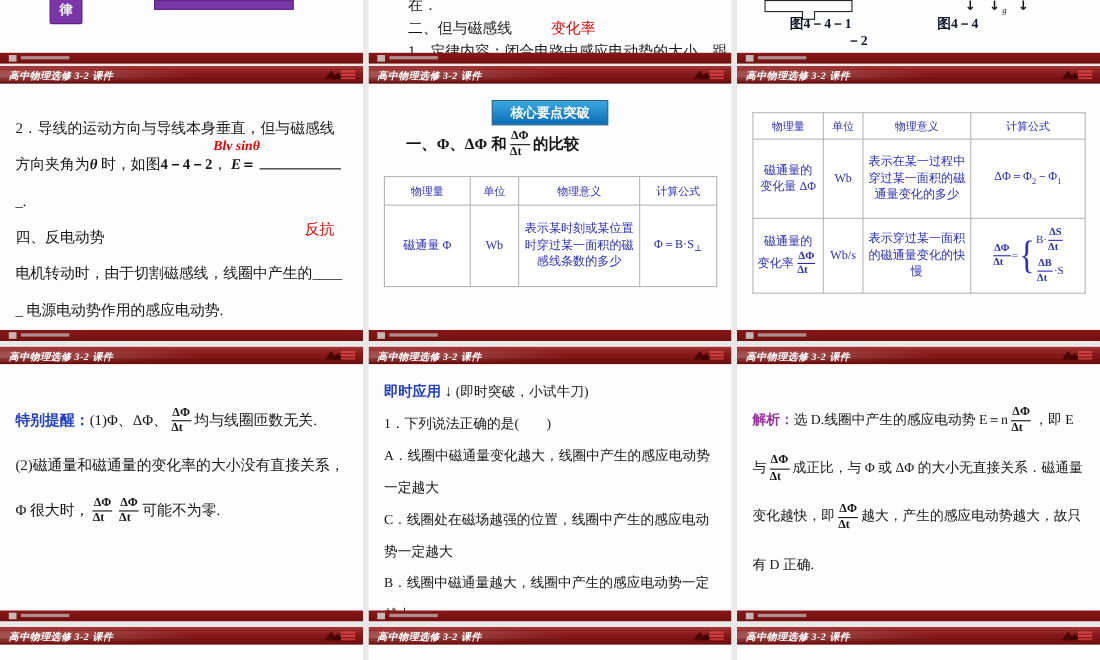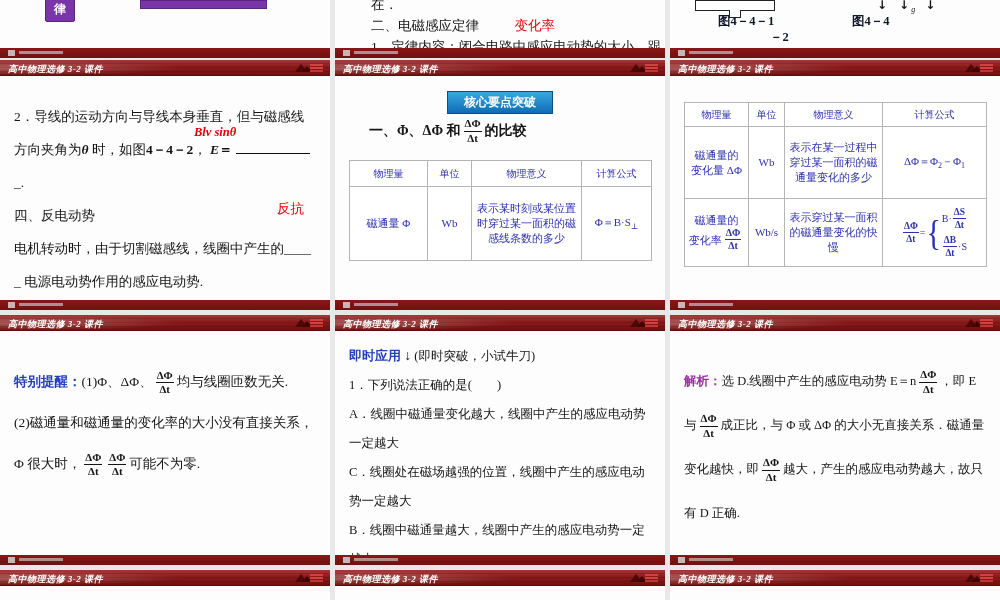--- a/index.html
+++ b/index.html
@@ -29,21 +29,21 @@
   background:linear-gradient(180deg,#8a1717,#701010)}
 .sl-footer .wm-sq{position:absolute;left:8px;top:2px;width:7px;height:6px;background:#c6b6b6}
 .sl-footer .wm-tx{position:absolute;left:19px;top:3px;width:44px;height:3px;background:#ad8f8f}
 
 
 .b{font-weight:bold}.i{font-style:italic}
 .red{color:#e60000}.blue{color:#2440bf}.purple{color:#9b30a0}
 .para{position:relative}
 
 
-.frac{display:inline-flex;flex-direction:column;align-items:center;vertical-align:middle;
+.frac{display:inline-flex;flex-direction:column;align-items:flex-start;vertical-align:middle;
   line-height:1.08;font-size:11px;font-weight:bold;margin:0 3px}
 .frac .fn{border-bottom:1px solid currentColor;padding:0 1px 1px}
 .frac .fd{padding-top:1px}
 .frac.sm{font-size:9.5px;font-weight:bold;margin:0 1px}
 
 
 table.kt{border-collapse:collapse;color:#2b2fb4;background:#fff;table-layout:fixed}
 .kt th,.kt td{border:1px solid #b5b5b5;text-align:center;vertical-align:middle;
   padding:1px 3px;font-weight:normal}
 .kt th{font-size:10px}
@@ -92,21 +92,21 @@
     <div class="sl-footer">
         <span class="wm-sq"></span>
         <span class="wm-tx"></span>
       </div>
   </div>
 
   <div class="slide" style="left:335px;top:-192px">
     <div style="position:absolute;left:36px;top:186px;font-size:13.5px;line-height:21px">
       <div class="para">在．</div>
       <div class="para">
-        <span>二、电磁感应定律</span>
+        <span>二、但与磁感线</span>
         <span class="red" style="margin-left:32px">变化率</span>
       </div>
       <div class="para">1．定律内容：闭合电路中感应电动势的大小，跟</div>
     </div>
     <div class="sl-footer">
         <span class="wm-sq"></span>
         <span class="wm-tx"></span>
       </div>
   </div>
 

